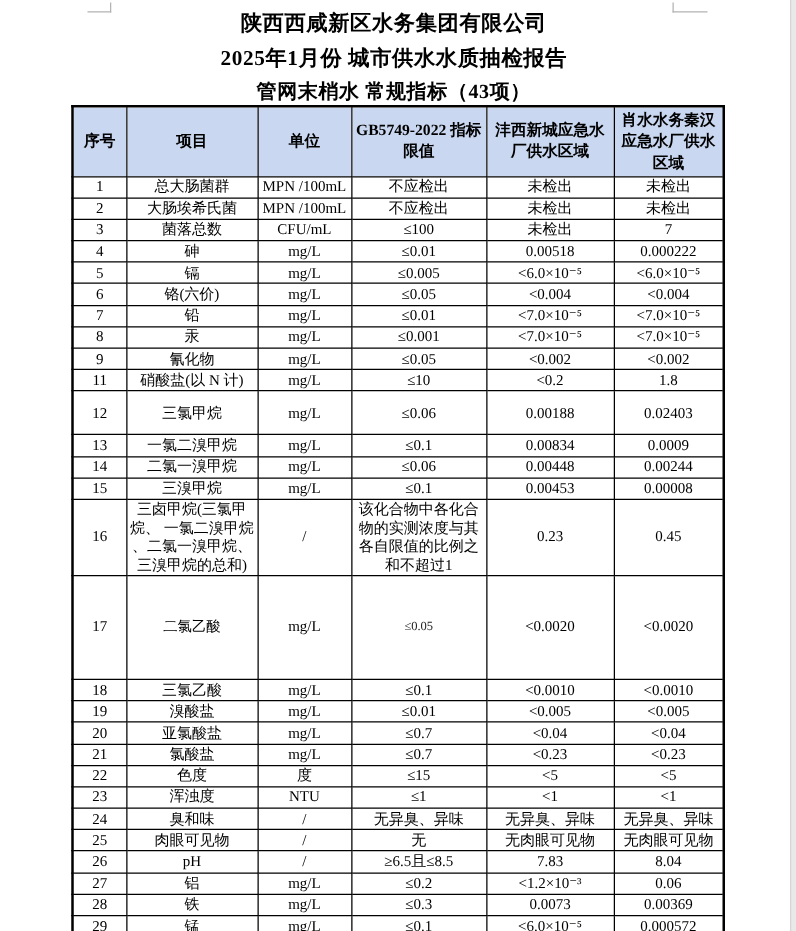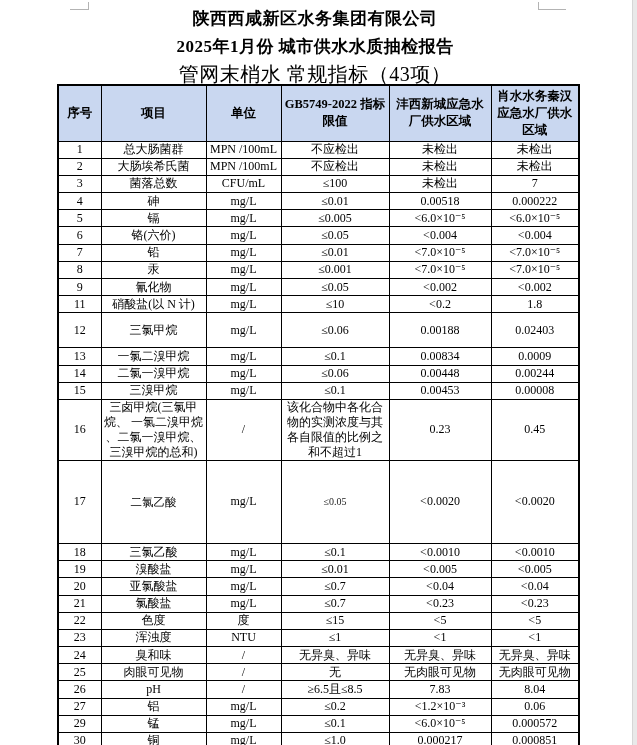--- a/index.html
+++ b/index.html
@@ -22,21 +22,21 @@
     border-left: 1px solid #b3b3b3; border-bottom: 1px solid #b3b3b3;
   }
   
   .scroll-strip {
     position: absolute; right: 0; top: 0; width: 5px; height: 745px;
     background: #e9e9e9; border-left: 1px solid #d6d6d6;
   }
 
   .title-block { position: absolute; left: 0; top: 5px; width: 630px; text-align: center; }
   .title1, .title2 { font-size: 17px; font-weight: bold; line-height: 28px; letter-spacing: 0.5px; }
-  .title3 { font-size: 20px; font-weight: normal; line-height: 26px; letter-spacing: 0.5px; }
+  .title3 { font-size: 16px; font-weight: bold; line-height: 26px; letter-spacing: 0.5px; }
 
   table.report {
     position: absolute; left: 57px; top: 84px; width: 521px;
     border-collapse: collapse; table-layout: fixed;
     border: 2px solid #000;
     font-family: "Liberation Serif", "DejaVu Serif", serif;
   }
   .report th, .report td {
     border: 1px solid #000;
     text-align: center; vertical-align: middle;
@@ -294,20 +294,28 @@
         </tr>
         <tr>
           <td>27</td>
           <td>铝</td>
           <td>mg/L</td>
           <td>≤0.2</td>
           <td>&lt;1.2×10⁻³</td>
           <td>0.06</td>
         </tr>
         <tr>
+          <td>28</td>
+          <td>铁</td>
+          <td>mg/L</td>
+          <td>≤0.3</td>
+          <td>0.0073</td>
+          <td>0.00369</td>
+        </tr>
+        <tr>
           <td>29</td>
           <td>锰</td>
           <td>mg/L</td>
           <td>≤0.1</td>
           <td>&lt;6.0×10⁻⁵</td>
           <td>0.000572</td>
         </tr>
         <tr>
           <td>30</td>
           <td>铜</td>

